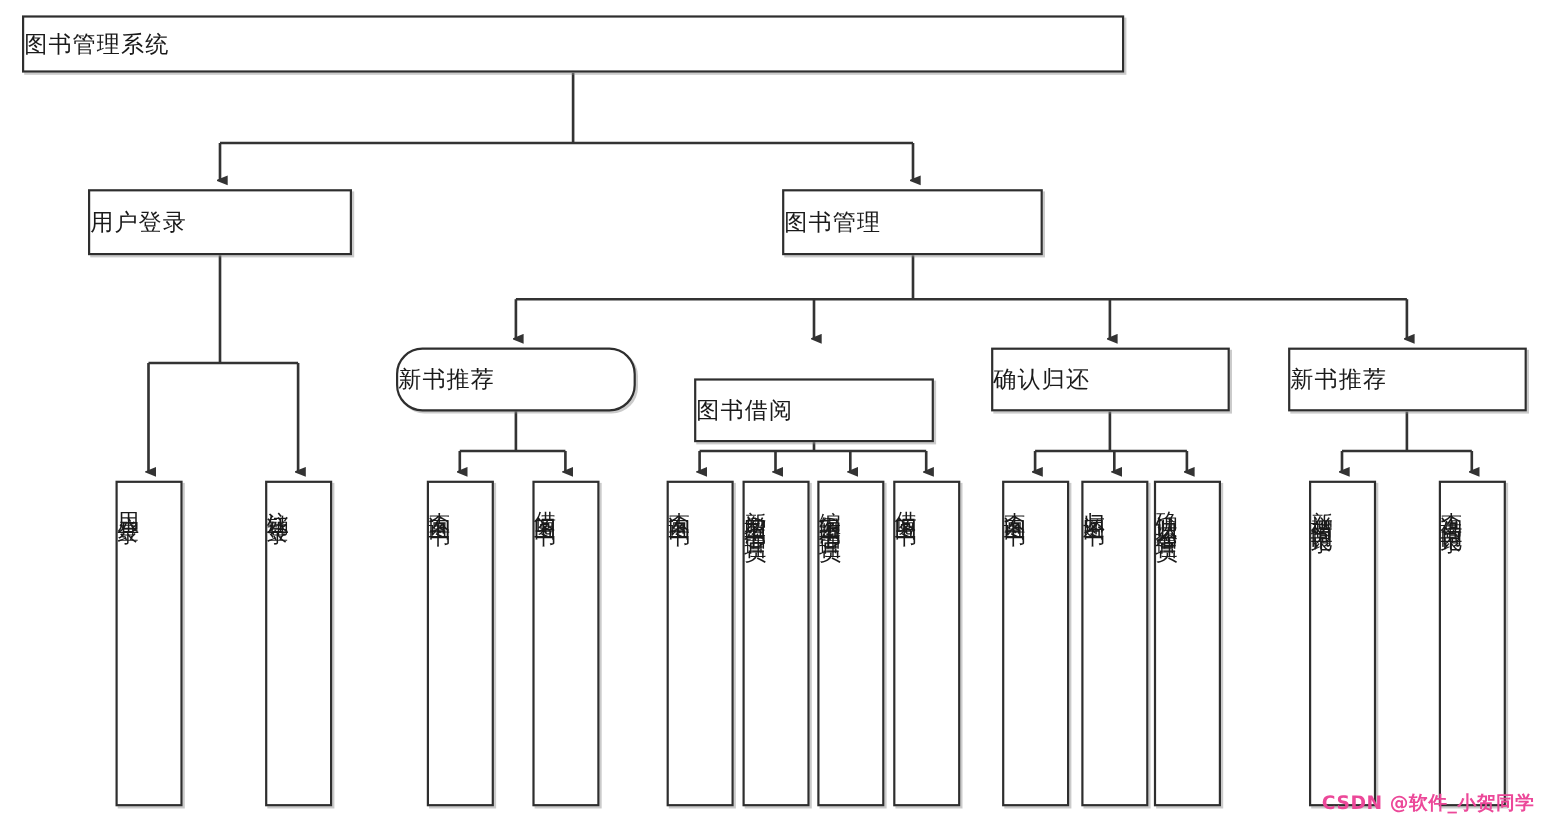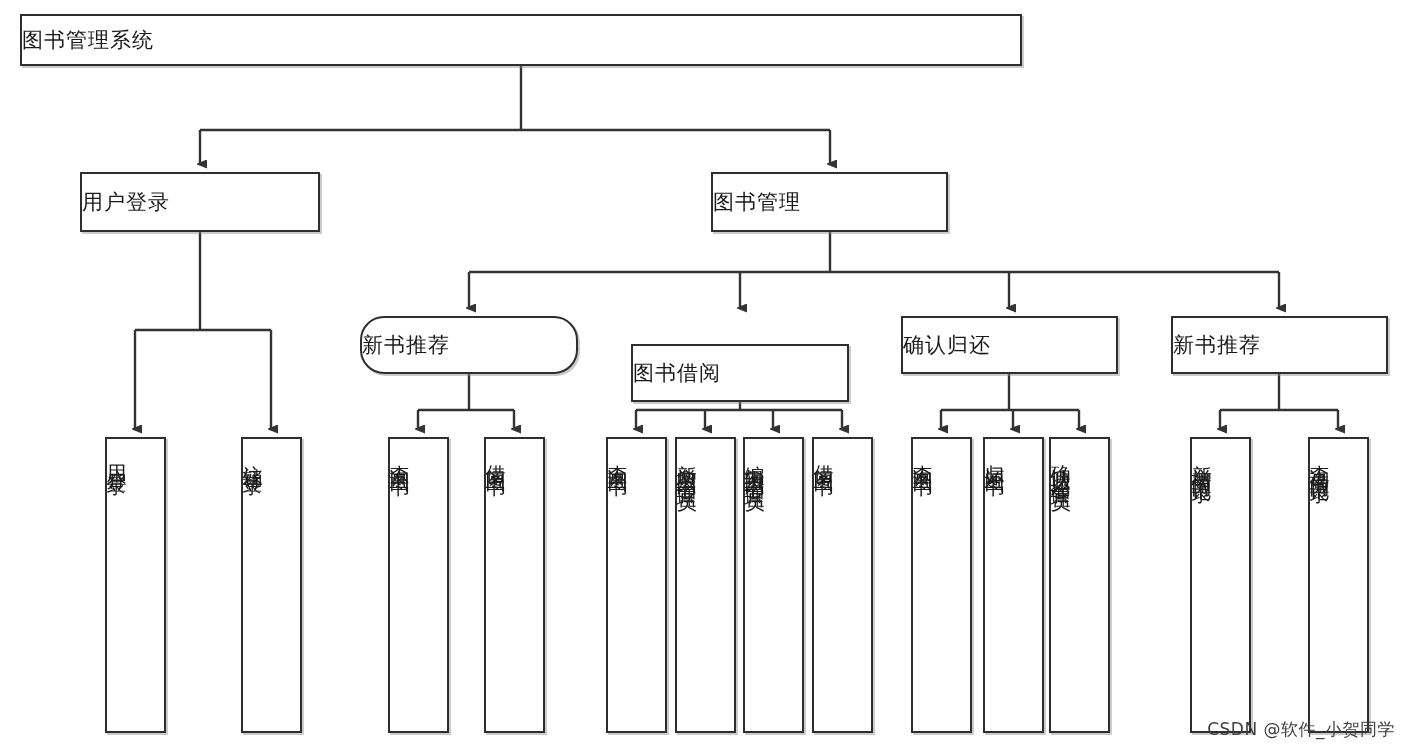--- a/index.html
+++ b/index.html
@@ -50,24 +50,25 @@
     text-orientation: upright;
     font-size: 20px;
     letter-spacing: 4px;
     line-height: 1;
     white-space: nowrap;
   }
   .watermark {
     position: absolute;
     right: 10px;
     bottom: 6px;
-    color: #404040;
+    color: #ec4899;
     font-size: 17px;
     letter-spacing: 0.5px;
     user-select: none;
+    font-weight: bold;
   }
 </style>
 </head>
 <body>
 
 <div id="diagram-root">
 
   <svg class="canvas" viewBox="0 0 1405 747">
     <defs>
       <marker id="arrow" markerWidth="10" markerHeight="10" refX="4.5" refY="7" orient="auto" markerUnits="userSpaceOnUse">

